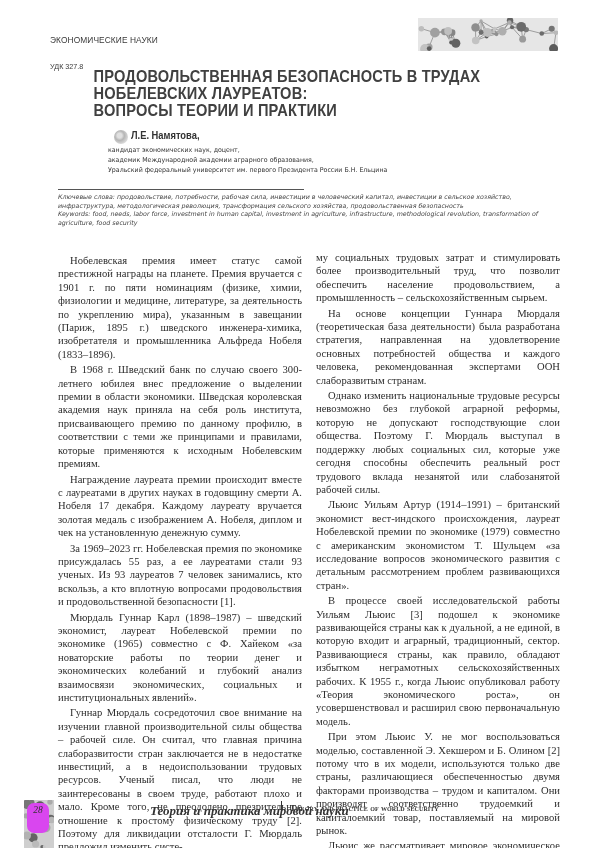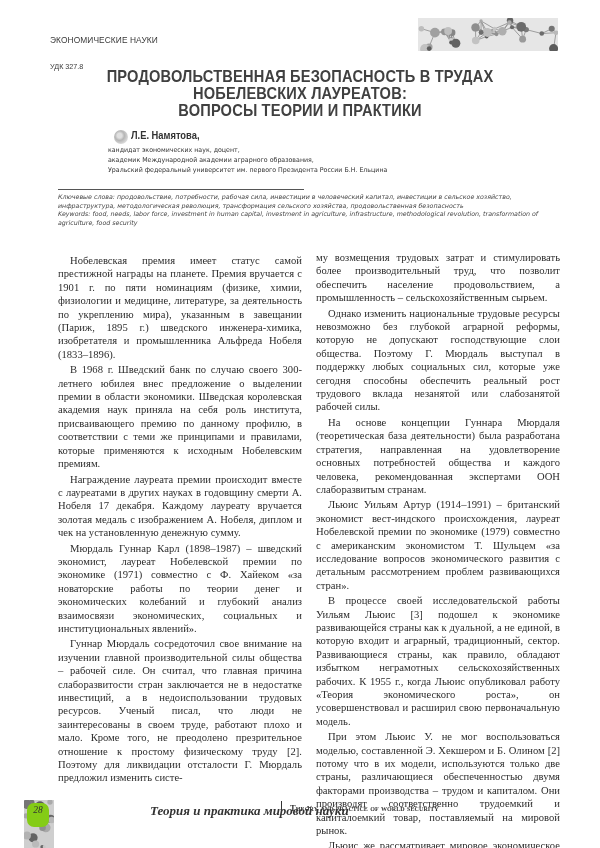--- a/index.html
+++ b/index.html
@@ -17,21 +17,21 @@
   }
   .header-art svg { width: 100%; height: 100%; display: block; }
 
   .udk {
     position: absolute; left: 50px; top: 62px;
     font-family: "Liberation Sans", sans-serif; font-size: 8px; color: #3a3a3a;
     transform: scaleX(0.9); transform-origin: left top;
   }
   .title {
     position: absolute; left: 60px; width: 480px; top: 68px;
-    text-align: center; font-family: "Liberation Sans", sans-serif; font-weight: bold;
+    font-family: "Liberation Sans", sans-serif; font-weight: bold;
     font-size: 17px; line-height: 17px; color: #404040; letter-spacing: 0.2px;
   }
   .title .tl { display: block; transform: scaleX(0.86); transform-origin: center; white-space: nowrap; }
   .author-avatar {
     position: absolute; left: 114px; top: 130px; width: 14px; height: 14px; border-radius: 50%;
     background: radial-gradient(circle at 40% 40%, #e0e0e0 0 20%, #b5b5b5 40%, #d8d8d8 70%, #efefef 100%);
   }
   .author-name {
     position: absolute; left: 131px; top: 129px;
     font-family: "Liberation Sans", sans-serif; font-weight: bold; font-size: 11px; color: #333;
@@ -57,21 +57,21 @@
   .col.right { left: 316px; top: 251px; }
   .col p { text-indent: 12px; margin-bottom: 2px; }
   .col p.cont { text-indent: 0; }
 
   .page-num-block {
     position: absolute; left: 24px; top: 800px; width: 30px; height: 48px;
     background: #cfcfcf; overflow: hidden;
   }
   .page-num-block svg { position: absolute; left: 0; top: 0; width: 100%; height: 100%; }
   .page-num {
-    position: absolute; left: 3px; top: 3px; width: 22px; height: 24px; border-radius: 7px; background: #84cc16;
+    position: absolute; left: 3px; top: 3px; width: 22px; height: 30px; border-radius: 7px; background: #d946ef;
     font-family: "Liberation Serif", serif; font-style: italic; font-size: 9.5px; text-align: center; line-height: 14px; color: #333;
   }
   .footer-ru {
     position: absolute; left: 150px; top: 803px; font-family: "Liberation Serif", serif; font-style: italic; font-weight: bold;
     font-size: 13px; color: #333; white-space: nowrap;
   }
   .footer-sep { position: absolute; left: 281px; top: 801px; width: 1px; height: 12px; background: #333; }
   .footer-en {
     position: absolute; left: 290px; top: 803px; font-family: "Liberation Serif", serif; font-variant: small-caps; font-weight: bold;
     font-size: 8.5px; color: #333; white-space: nowrap; letter-spacing: 0.1px;
@@ -201,28 +201,29 @@
 <div class="kw-rule"></div>
 <div class="keywords">
   <div>Ключевые слова: продовольствие, потребности, рабочая сила, инвестиции в человеческий капитал, инвестиции в сельское хозяйство, инфраструктура, методологическая революция, трансформация сельского хозяйства, продовольственная безопасность</div>
   <div>Keywords: food, needs, labor force, investment in human capital, investment in agriculture, infrastructure, methodological revolution, transformation of agriculture, food security</div>
 </div>
 
 <div class="col left">
   <p>Нобелевская премия имеет статус самой престижной награды на планете. Премия вручается с 1901 г. по пяти номинациям (физике, химии, физиологии и медицине, литературе, за деятельность по укреплению мира), указанным в завещании (Париж, 1895 г.) шведского инженера-химика, изобретателя и промышленника Альфреда Нобеля (1833–1896).</p>
   <p>В 1968 г. Шведский банк по случаю своего 300-летнего юбилея внес предложение о выделении премии в области экономики. Шведская королевская академия наук приняла на себя роль института, присваивающего премию по данному профилю, в соответствии с теми же принципами и правилами, которые применяются к исходным Нобелевским премиям.</p>
   <p>Награждение лауреата премии происходит вместе с лауреатами в других науках в годовщину смерти А. Нобеля 17 декабря. Каждому лауреату вручается золотая медаль с изображением А. Нобеля, диплом и чек на установленную денежную сумму.</p>
-  <p>Мюрдаль Гуннар Карл (1898–1987) – шведский экономист, лауреат Нобелевской премии по экономике (1971) совместно с Ф. Хайеком «за новаторские работы по теории денег и экономических колебаний и глубокий анализ взаимосвязи экономических, социальных и институциональных явлений».</p>
+  <p>За 1969–2023 гг. Нобелевская премия по экономике присуждалась 55 раз, а ее лауреатами стали 93 ученых. Из 93 лауреатов 7 человек занимались, кто вскользь, а кто вплотную вопросами продовольствия и продовольственной безопасности [1].</p>
+  <p>Мюрдаль Гуннар Карл (1898–1987) – шведский экономист, лауреат Нобелевской премии по экономике (1965) совместно с Ф. Хайеком «за новаторские работы по теории денег и экономических колебаний и глубокий анализ взаимосвязи экономических, социальных и институциональных явлений».</p>
   <p>Гуннар Мюрдаль сосредоточил свое внимание на изучении главной производительной силы общества – рабочей силе. Он считал, что главная причина слаборазвитости стран заключается не в недостатке инвестиций, а в недоиспользовании трудовых ресурсов. Ученый писал, что люди не заинтересованы в своем труде, работают плохо и мало. Кроме того, не преодолено презрительное отношение к простому физическому труду [2]. Поэтому для ликвидации отсталости Г. Мюрдаль предложил изменить систе-</p>
 </div>
 
 <div class="col right">
-  <p class="cont">му возмещения трудовых затрат и стимулировать более производительный труд, что позволит обеспечить население продовольствием, а промышленность – сельскохозяйственным сырьем.</p>
+  <p class="cont">му социальных трудовых затрат и стимулировать более производительный труд, что позволит обеспечить население продовольствием, а промышленность – сельскохозяйственным сырьем.</p>
+  <p>На основе концепции Гуннара Мюрдаля (теоретическая база деятельности) была разработана стратегия, направленная на удовлетворение основных потребностей общества и каждого человека, рекомендованная экспертами ООН слаборазвитым странам.</p>
   <p>Однако изменить национальные трудовые ресурсы невозможно без глубокой аграрной реформы, которую не допускают господствующие слои общества. Поэтому Г. Мюрдаль выступал в поддержку любых социальных сил, которые уже сегодня способны обеспечить реальный рост трудового вклада незанятой или слабозанятой рабочей силы.</p>
-  <p>На основе концепции Гуннара Мюрдаля (теоретическая база деятельности) была разработана стратегия, направленная на удовлетворение основных потребностей общества и каждого человека, рекомендованная экспертами ООН слаборазвитым странам.</p>
   <p>Льюис Уильям Артур (1914–1991) – британский экономист вест-индского происхождения, лауреат Нобелевской премии по экономике (1979) совместно с американским экономистом Т. Шульцем «за исследование вопросов экономического развития с детальным рассмотрением проблем развивающихся стран».</p>
   <p>В процессе своей исследовательской работы Уильям Льюис [3] подошел к экономике развивающейся страны как к дуальной, а не единой, в которую входит и аграрный, традиционный, сектор. Развивающиеся страны, как правило, обладают избытком неграмотных сельскохозяйственных рабочих. К 1955 г., когда Льюис опубликовал работу «Теория экономического роста», он усовершенствовал и расширил свою первоначальную модель.</p>
   <p>При этом Льюис У. не мог воспользоваться моделью, составленной Э. Хекшером и Б. Олином [2] потому что в их модели, используются только две страны, различающиеся обеспеченностью двумя факторами производства – трудом и капиталом. Они производят соответственно трудоемкий и капиталоемкий товар, поставляемый на мировой рынок.</p>
   <p>Льюис же рассматривает мировое экономическое производство, выделив три блока: 1) «сталь» (гото-</p>
 </div>
 
 <div class="page-num-block">
   <svg viewBox="0 0 30 48" preserveAspectRatio="none" id="pn-svg">
       <line x1="21.88914609053498" y1="27.659876543209876" x2="18.55079732510288" y2="27.68888888888889" stroke="#8a8a8a" stroke-width="0.8"></line>
       <line x1="18.155349794238685" y1="46.796913580246915" x2="20.222865226337447" y2="46.73456790123457" stroke="#8a8a8a" stroke-width="0.8"></line>

